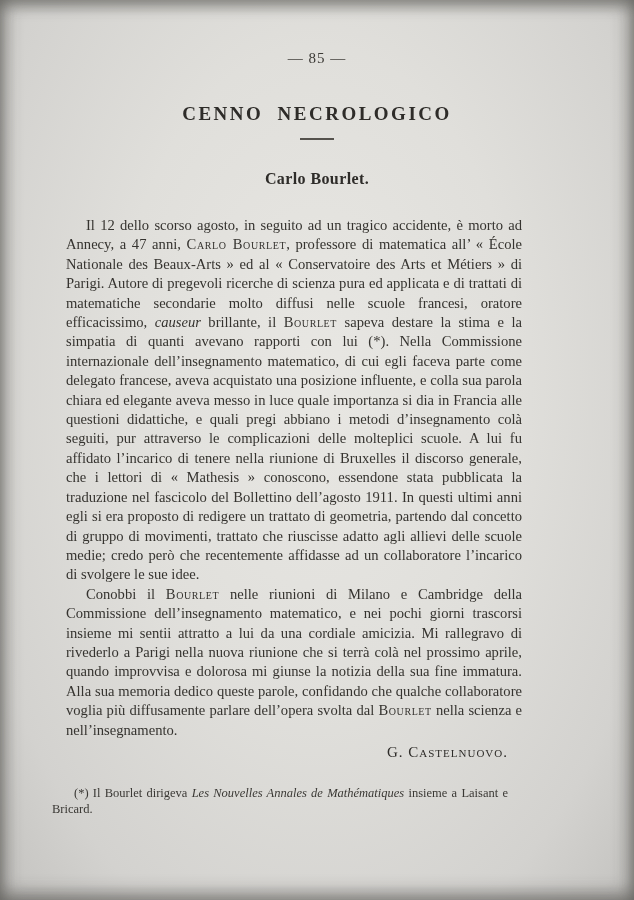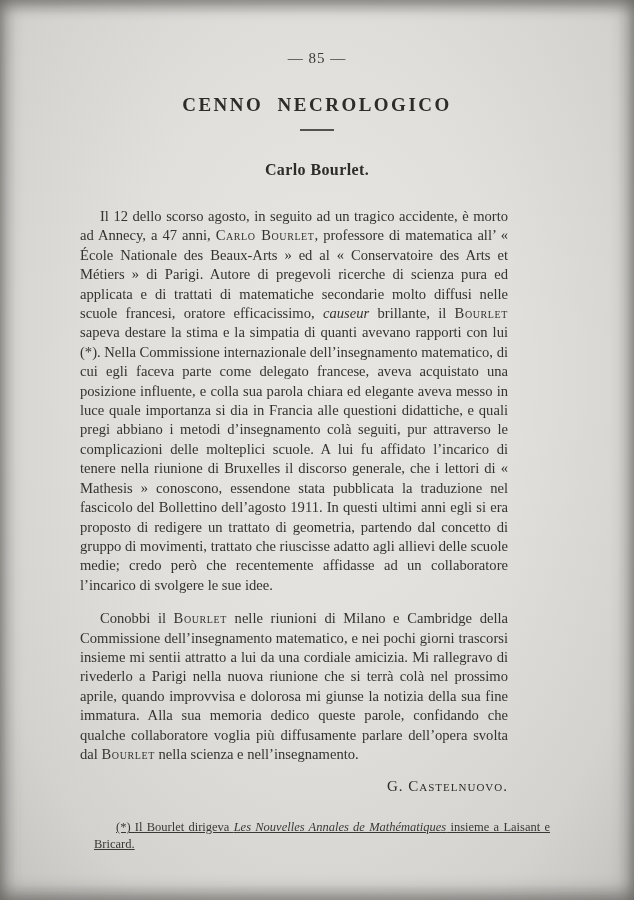--- a/index.html
+++ b/index.html
@@ -27,21 +27,21 @@
   }
   .page-number {
     text-align: center;
     padding-top: 50px;
     font-size: 15px;
     letter-spacing: 1px;
     color: #3c3a36;
   }
   .title {
     text-align: center;
-    margin: 27px 0 0 0;
+    margin: 36px 0 0 0;
     font-size: 19px;
     font-weight: bold;
     letter-spacing: 2.5px;
     word-spacing: 7px;
     color: #2e2c29;
   }
   .title-rule {
     width: 34px;
     height: 2px;
     background: #55524d;
@@ -56,47 +56,46 @@
     color: #2e2c29;
   }
   .body-text {
     width: 456px;
     margin: 28px 0 0 66px;
     text-align: justify;
     font-size: 14.6px;
     line-height: 19.4px;
   }
   .body-text p {
-    margin: 14px;
+    margin: 0;
     text-indent: 20px;
   }
   .seg-plain { font-style: normal; }
   .seg-italic { font-style: italic; }
   .seg-smallcaps {
     font-variant: small-caps;
     letter-spacing: 0.6px;
   }
   .signature {
     width: 442px;
     margin: 4px 0 0 66px;
     text-align: right;
     font-size: 15px;
     font-variant: small-caps;
     letter-spacing: 1px;
     color: #2e2c29;
   }
   .footnote {
     width: 456px;
-    margin: 24px 0 0 94px;
+    margin: 24px 0 0 52px;
     text-align: justify;
     font-size: 12.5px;
     line-height: 16.5px;
     text-indent: 22px;
     color: #3a3834;
-    text-decoration: underline;
   }
 </style>
 </head>
 <body>
 
 <div class="scan">
   <div class="page-number">— 85 —</div>
 
   <h1 class="title">CENNO NECROLOGICO</h1>
 

